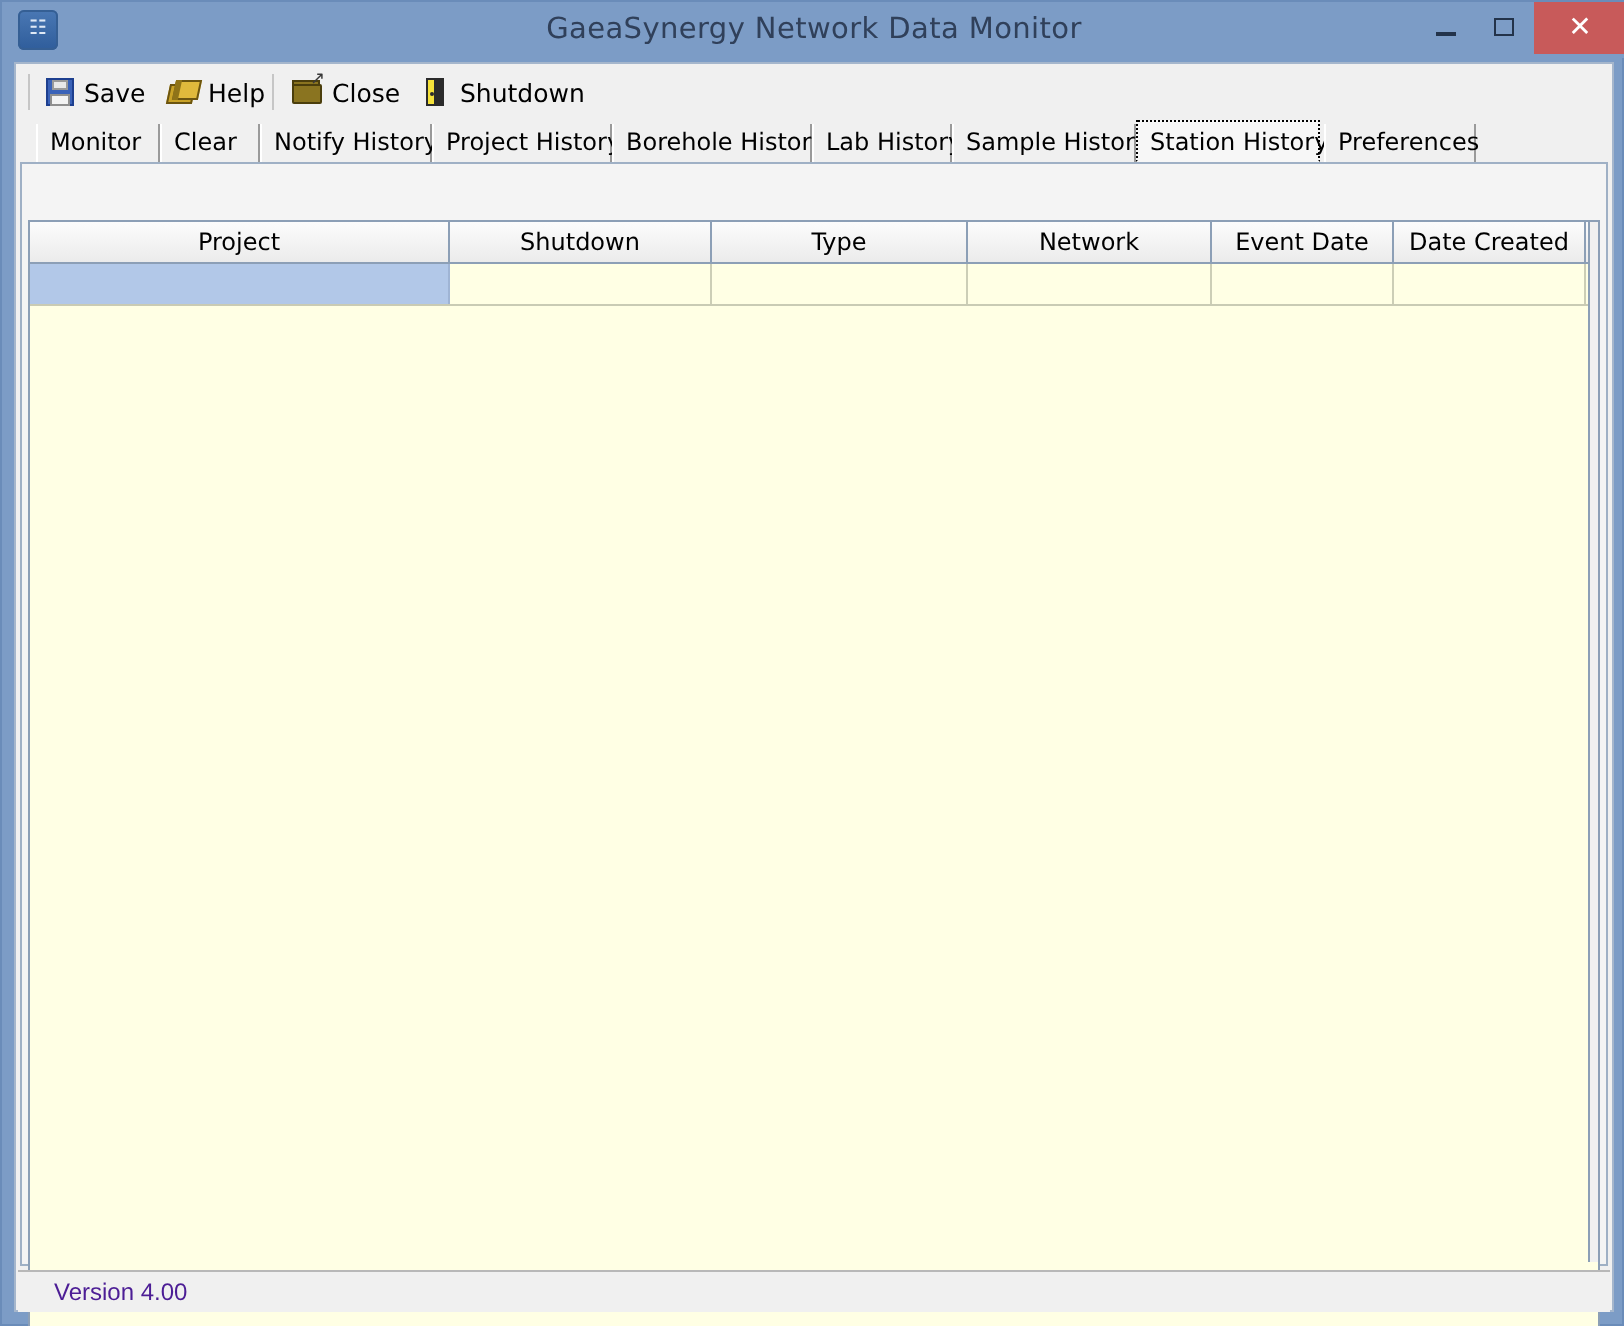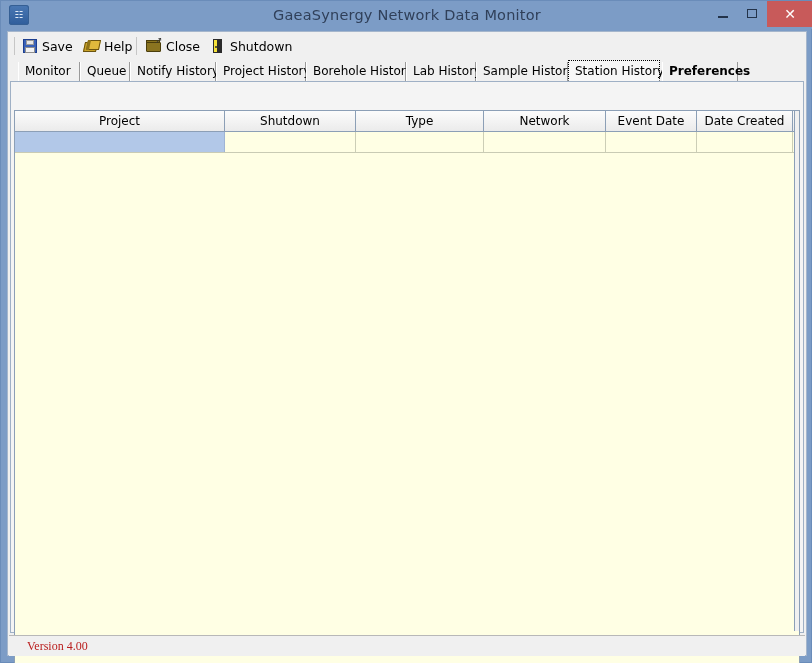--- a/index.html
+++ b/index.html
@@ -379,22 +379,22 @@
     height: 20px;
     background: #f0f0f0;
     border-top: 1px solid #b8b8b8;
   }
   #status-text {
     position: absolute;
     left: 18px; top: 0;
     height: 20px;
     line-height: 20px;
     font-size: 12px;
-    color: #b91c1c;
-    font-family: Liberation Serif, serif;
+    color: #4c1d95;
+    font-family: Liberation Sans, sans-serif;
     white-space: nowrap;
   }
 </style>
 </head>
 <body>
 
 <div id="window">
 
   <div id="titlebar">
     <div id="app-icon">
@@ -454,28 +454,28 @@
             <span class="inner"></span>
             <span class="knob"></span>
         </span>
         <span class="tb-label">Shutdown</span>
       </div>
 
     </div>
 
     <div id="tabstrip">
       <div class="tab" style="left:10px;  width:62px;">Monitor</div>
-      <div class="tab" style="left:72px;  width:50px;">Queue</div>
+      <div class="tab" style="left:72px;  width:50px;">Clear</div>
       <div class="tab" style="left:122px; width:86px;">Notify History</div>
       <div class="tab" style="left:208px; width:90px;">Project History</div>
       <div class="tab" style="left:298px; width:100px;">Borehole History</div>
       <div class="tab" style="left:398px; width:70px;">Lab History</div>
       <div class="tab" style="left:468px; width:92px;">Sample History</div>
       <div class="tab selected" style="left:560px; width:92px;">Station History</div>
-      <div class="tab" style="left:654px; width:76px;font-weight:bold;">Preferences</div>
+      <div class="tab" style="left:654px; width:76px;">Preferences</div>
     </div>
 
     <div id="tabpage">
 
 
       <div id="grid">
 
         <div id="grid-header">
           <div class="gh-cell" style="left:0px;   width:210px;">Project</div>
           <div class="gh-cell" style="left:210px; width:131px;">Shutdown</div>

